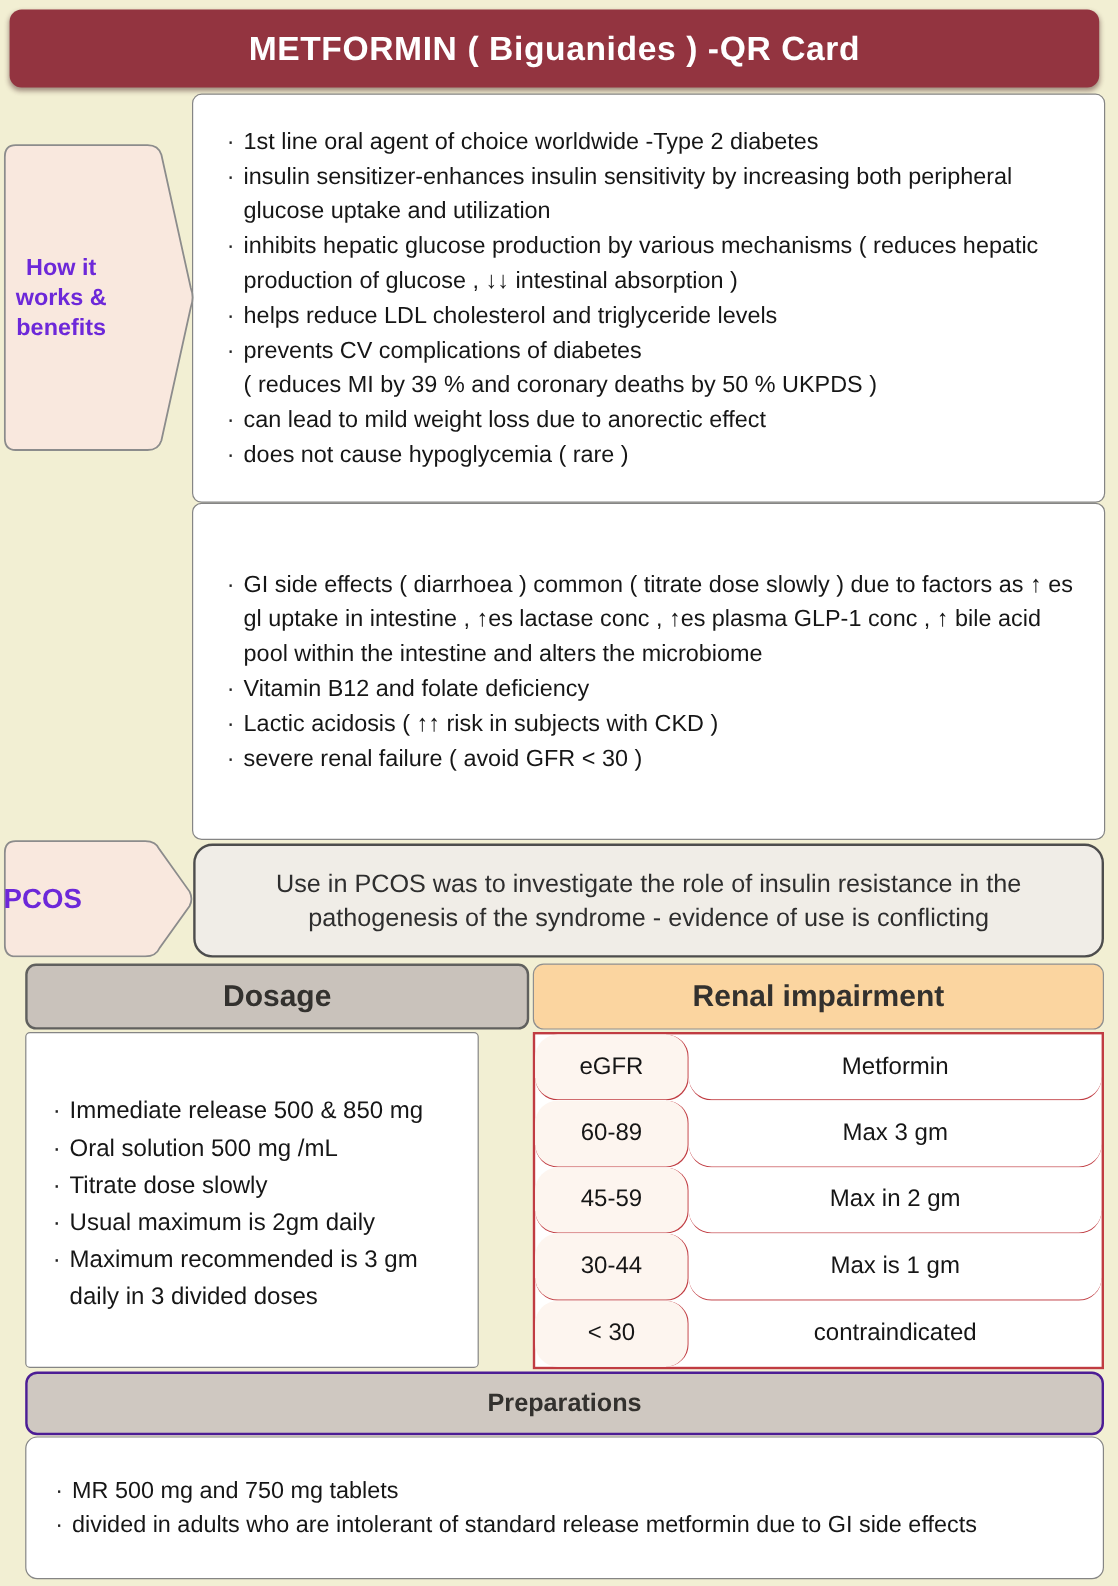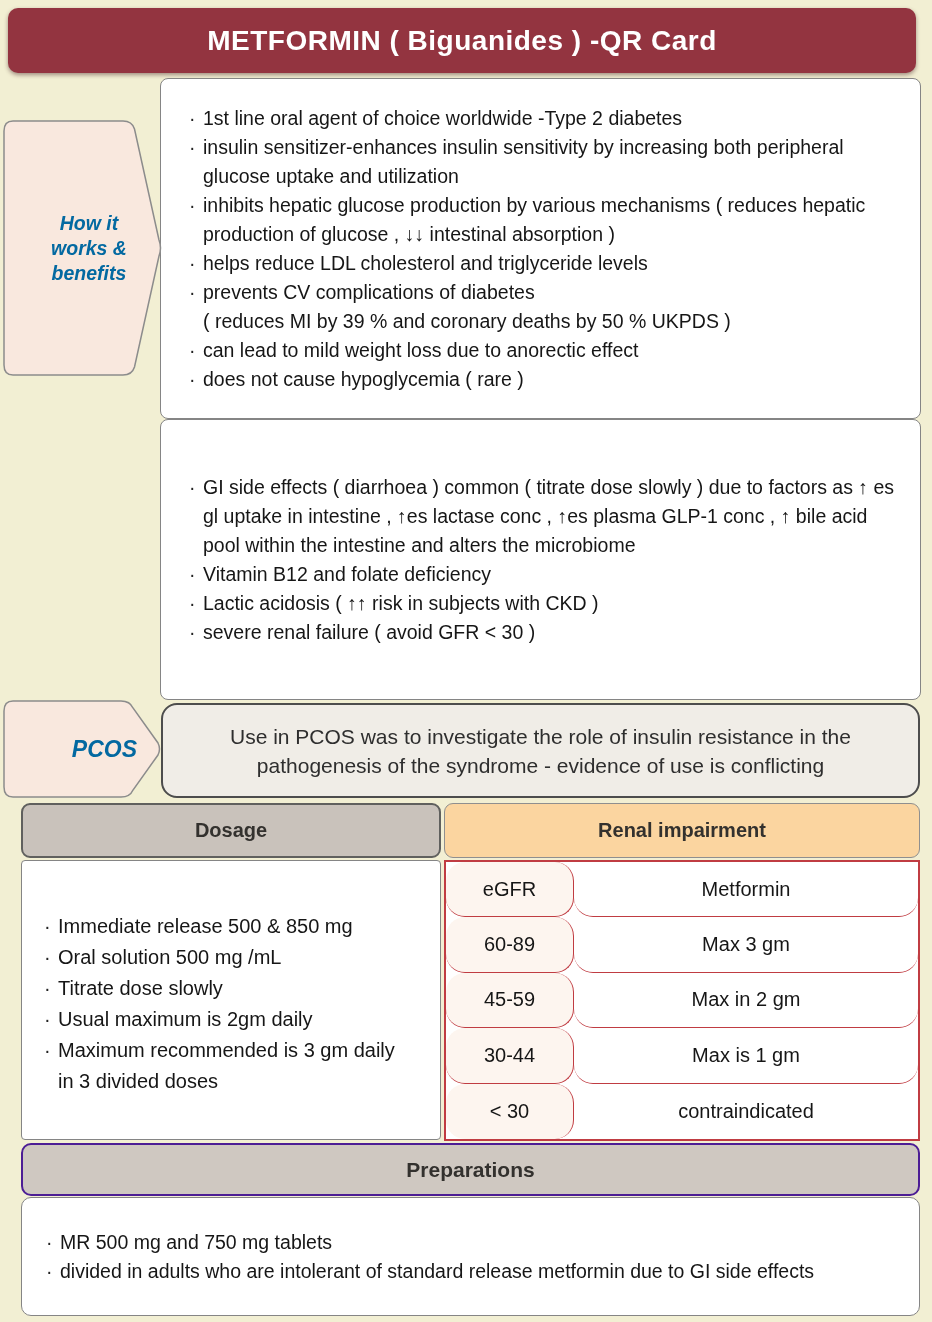--- a/index.html
+++ b/index.html
@@ -30,46 +30,46 @@
   ul.bullets { list-style:none; margin:0; padding:0; font-size:19.5px; line-height:29px; color:#161616; }
   ul.bullets li { position:relative; padding-left:16px; }
   ul.bullets li::before { content:"\00B7"; position:absolute; left:2px; top:0; color:#222; }
   ul.bullets li.cont::before { content:""; }
 
   
   .side-label { position:absolute; left:3px; width:160px; }
   .side-label svg { display:block; }
   .label-text {
     position:absolute; top:0; left:0; right:26px; bottom:0;
-    display:flex; align-items:center; justify-content:flex-end; text-align:center;
-    font-weight:bold; color:#0369a1; font-size:19.5px; line-height:25px;font-style:italic;
+    display:flex; align-items:center; justify-content:flex-start; text-align:center;
+    font-weight:bold; color:#6d28d9; font-size:19.5px; line-height:25px;
   }
   .label-text span { display:inline-block; max-width:96px; }
   #label-pcos .label-text { font-size:23px; }
   #label-pcos .label-text span { max-width:120px; }
 
   
   .pcos-box {
     position:absolute; left:161px; top:703px; width:759px; height:95px;
     background:#f0ede7; border:2.5px solid #4d4d4d; border-radius:16px;
     box-sizing:border-box; display:flex; align-items:center; justify-content:center;
     text-align:center; font-size:21px; line-height:29px; color:#2e2e2e; padding:0 38px;
   }
 
   
   .col-header {
     position:absolute; height:55px; box-sizing:border-box;
     display:flex; align-items:center; justify-content:center;
-    font-weight:bold; font-size:20px; color:#33312e;
+    font-weight:bold; font-size:25px; color:#33312e;
   }
   #dosage-header { left:21px;  top:803px; width:420px; background:#c9c2bb; border:2px solid #60605e; border-radius:9px; }
   #renal-header  { left:444px; top:803px; width:476px; background:#fbd5a0; border:1.6px solid #8f8f8f; border-radius:9px; }
 
   
-  #dosage-panel { left:21px; top:860px; width:420px; height:280px; border-radius:4px; padding:8px 26px 0 20px; }
+  #dosage-panel { left:21px; top:860px; width:378px; height:280px; border-radius:4px; padding:8px 26px 0 20px; }
   #dosage-panel ul.bullets { font-size:20px; line-height:31px; }
 
   
   #renal-table {
     position:absolute; left:444px; top:860px; width:476px; height:281px;
     background:#ffffff; border:2px solid #c03c42; box-sizing:border-box;
     display:grid; grid-template-columns:128px 1fr; grid-auto-rows:1fr;
   }
   .rcell {
     display:flex; align-items:center; justify-content:center;

